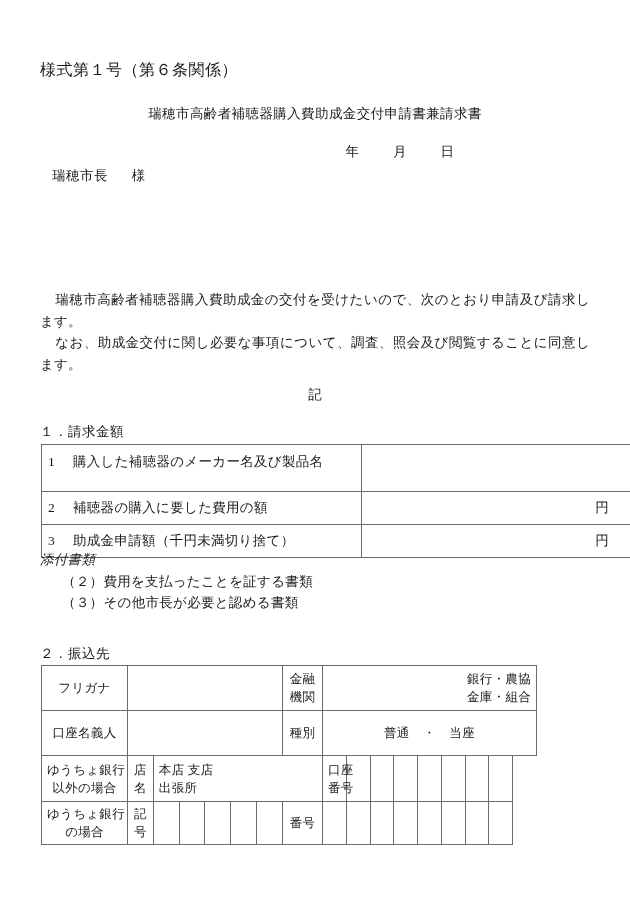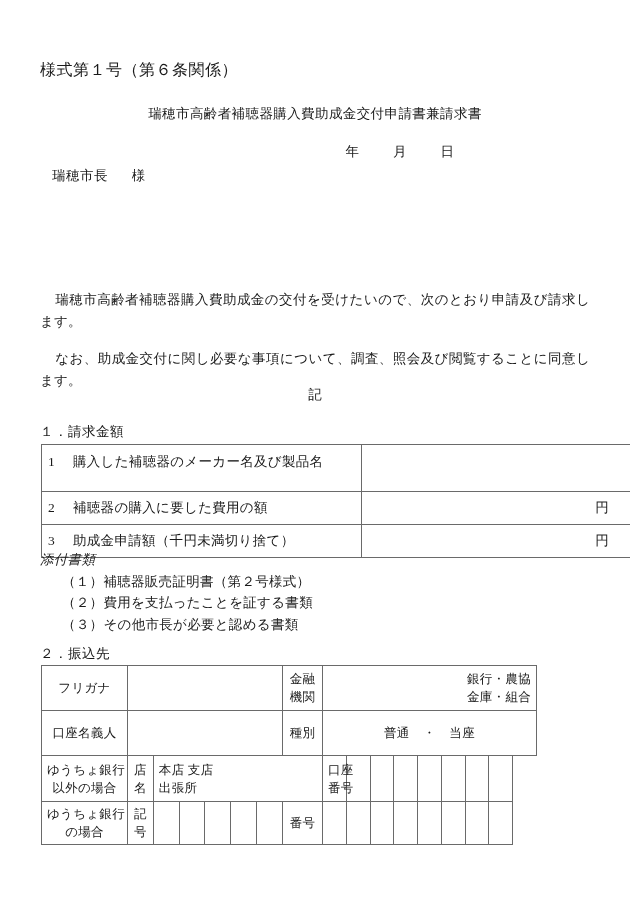--- a/index.html
+++ b/index.html
@@ -65,21 +65,21 @@
     position: absolute;
     left: 40px;
     width: 550px;
     font-size: 13.5px;
     line-height: 21.5px;
     letter-spacing: 0.2px;
     text-align: justify;
     text-justify: inter-character;
   }
   .para1 { top: 289px; }
-  .para2 { top: 348px; }
+  .para2 { top: 332px; }
   .body-para .indent { display: inline-block; width: 15px; }
 
   .ki-mark {
     left: 0; top: 386px;
     width: 630px;
     text-align: center;
     font-size: 13.5px;
   }
 
   .section-label {
@@ -206,21 +206,20 @@
       <tr class="r3">
         <td class="label"><span class="num">3</span><span>助成金申請額（千円未満切り捨て）</span></td>
         <td class="value">円</td>
       </tr>
     </tbody>
   </table>
 
   <div class="attach-wrap">
     <div class="head">添付書類</div>
     <ul>
-      <li>（１）補聴器販売証明書（第２号様式）</li>
       <li>（２）費用を支払ったことを証する書類</li>
       <li>（３）その他市長が必要と認める書類</li>
     </ul>
   </div>
 
   <div class="abs section-label sec2-label">２．振込先</div>
 
   <table class="t2">
     <tbody>
       <tr class="row-furi">

